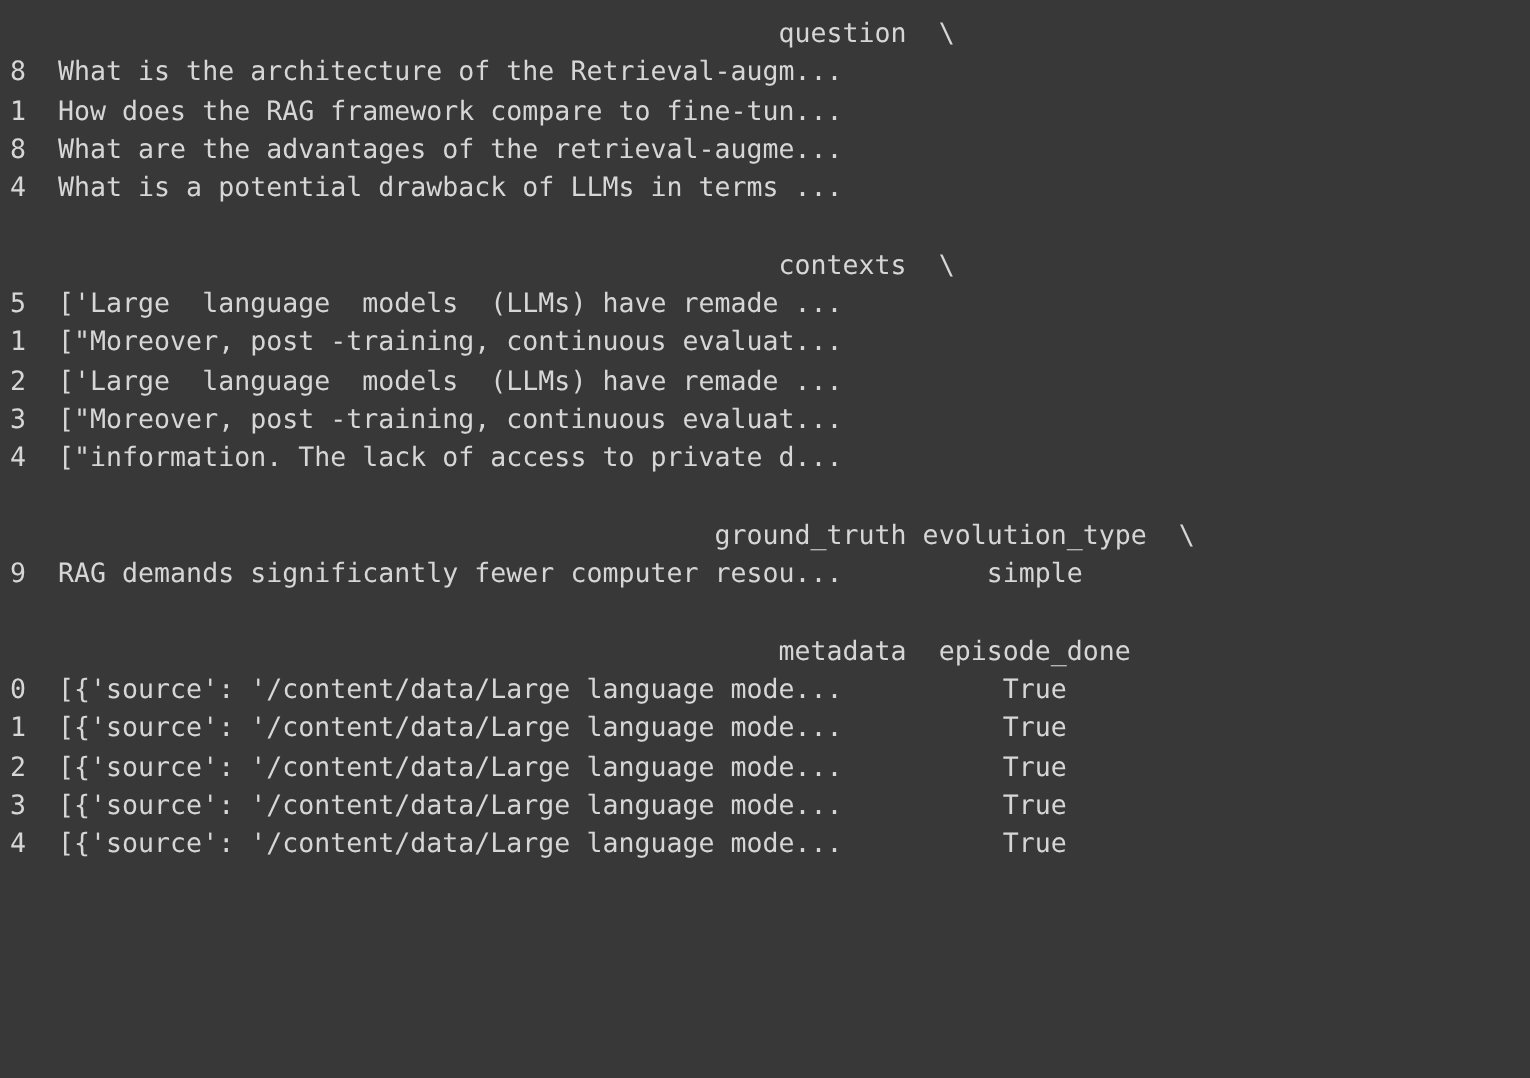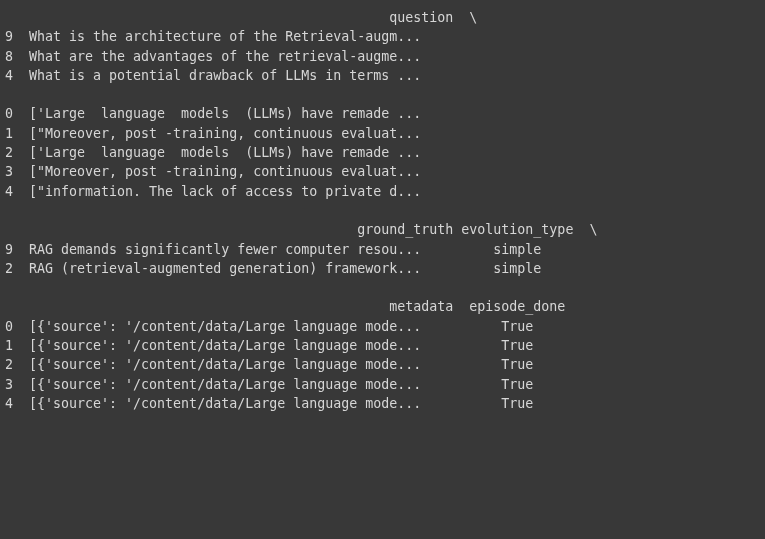--- a/index.html
+++ b/index.html
@@ -48,41 +48,42 @@
     padding-left: 5px;
   }
 </style>
 </head>
 <body>
 
 <div id="terminal">
 
   <div class="block">
     <div class="header-line">                                                question  \</div>
-    <div class="line">9  What is the architecture of the Retrieval-augm...</div>
+    <div class="line">8  What is the architecture of the Retrieval-augm...</div>
+    <div class="line">1  How does the RAG framework compare to fine-tun...</div>
     <div class="line">8  What are the advantages of the retrieval-augme...</div>
     <div class="line">4  What is a potential drawback of LLMs in terms ...</div>
   </div>
 
   <div class="line spacer"></div>
 
   <div class="block">
-    <div class="line">0  ['Large  language  models  (LLMs) have remade ...</div>
+    <div class="header-line">                                                contexts  \</div>
+    <div class="line">5  ['Large  language  models  (LLMs) have remade ...</div>
     <div class="line">1  ["Moreover, post -training, continuous evaluat...</div>
     <div class="line">2  ['Large  language  models  (LLMs) have remade ...</div>
     <div class="line">3  ["Moreover, post -training, continuous evaluat...</div>
     <div class="line">4  ["information. The lack of access to private d...</div>
   </div>
 
   <div class="line spacer"></div>
 
   <div class="block">
     <div class="header-line">                                            ground_truth evolution_type  \</div>
     <div class="line">9  RAG demands significantly fewer computer resou...         simple</div>
-    <div class="line">2  RAG (retrieval-augmented generation) framework...         simple</div>
   </div>
 
   <div class="line spacer"></div>
 
   <div class="block">
     <div class="header-line">                                                metadata  episode_done</div>
     <div class="line">0  [{'source': '/content/data/Large language mode...          True</div>
     <div class="line">1  [{'source': '/content/data/Large language mode...          True</div>
     <div class="line">2  [{'source': '/content/data/Large language mode...          True</div>
     <div class="line">3  [{'source': '/content/data/Large language mode...          True</div>

